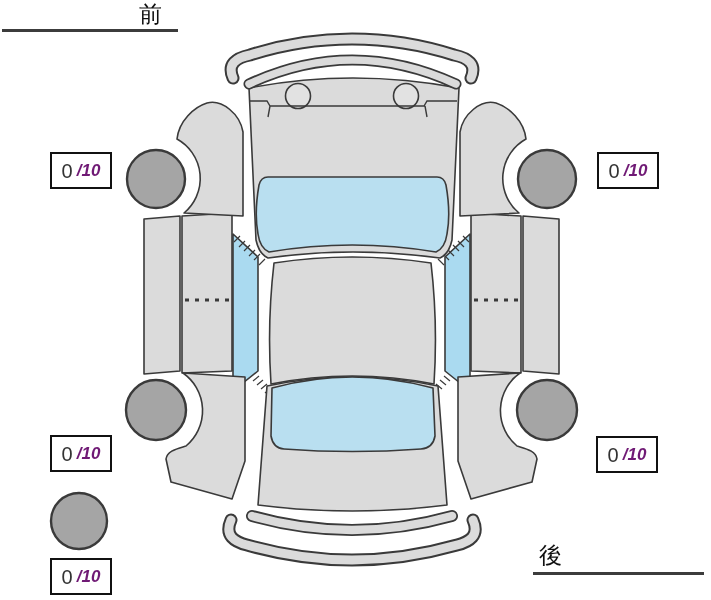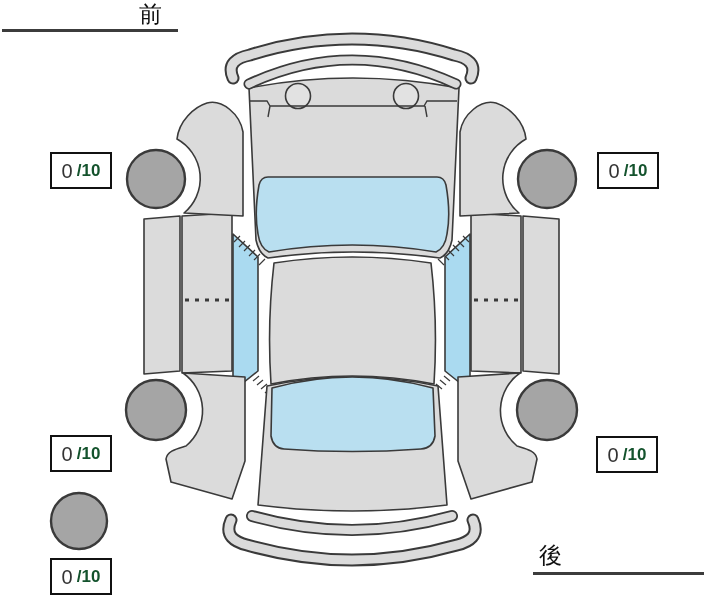--- a/index.html
+++ b/index.html
@@ -22,21 +22,21 @@
   .band-inner{fill:none;stroke:var(--body);stroke-linecap:round;}
   .seam{stroke:var(--line);stroke-width:3;stroke-dasharray:4 6;fill:none;}
   .hatch{stroke:var(--line);stroke-width:1.2;fill:none;}
   .thinline{stroke:var(--line);stroke-width:1.4;fill:none;}
   
   .score-box{
     position:absolute;width:62px;height:37px;background:#fff;border:2px solid #111;
     display:flex;align-items:center;justify-content:center;gap:4px;box-sizing:border-box;
   }
   .score-val{font-size:20px;font-weight:400;color:#333;line-height:1;}
-  .score-max{font-size:17px;font-weight:700;color:#14532d;line-height:1;}
+  .score-max{font-size:17px;font-weight:700;color:#701a75;line-height:1;font-style:italic;}
   
   .jp-label{position:absolute;font-size:23px;color:var(--label);line-height:1;}
   .rule{position:absolute;background:#3c3c3c;height:3px;}
 </style>
 </head>
 <body>
 
 <div id="stage">
 
   <svg width="711" height="600" viewBox="0 0 711 600" xmlns="http://www.w3.org/2000/svg">

